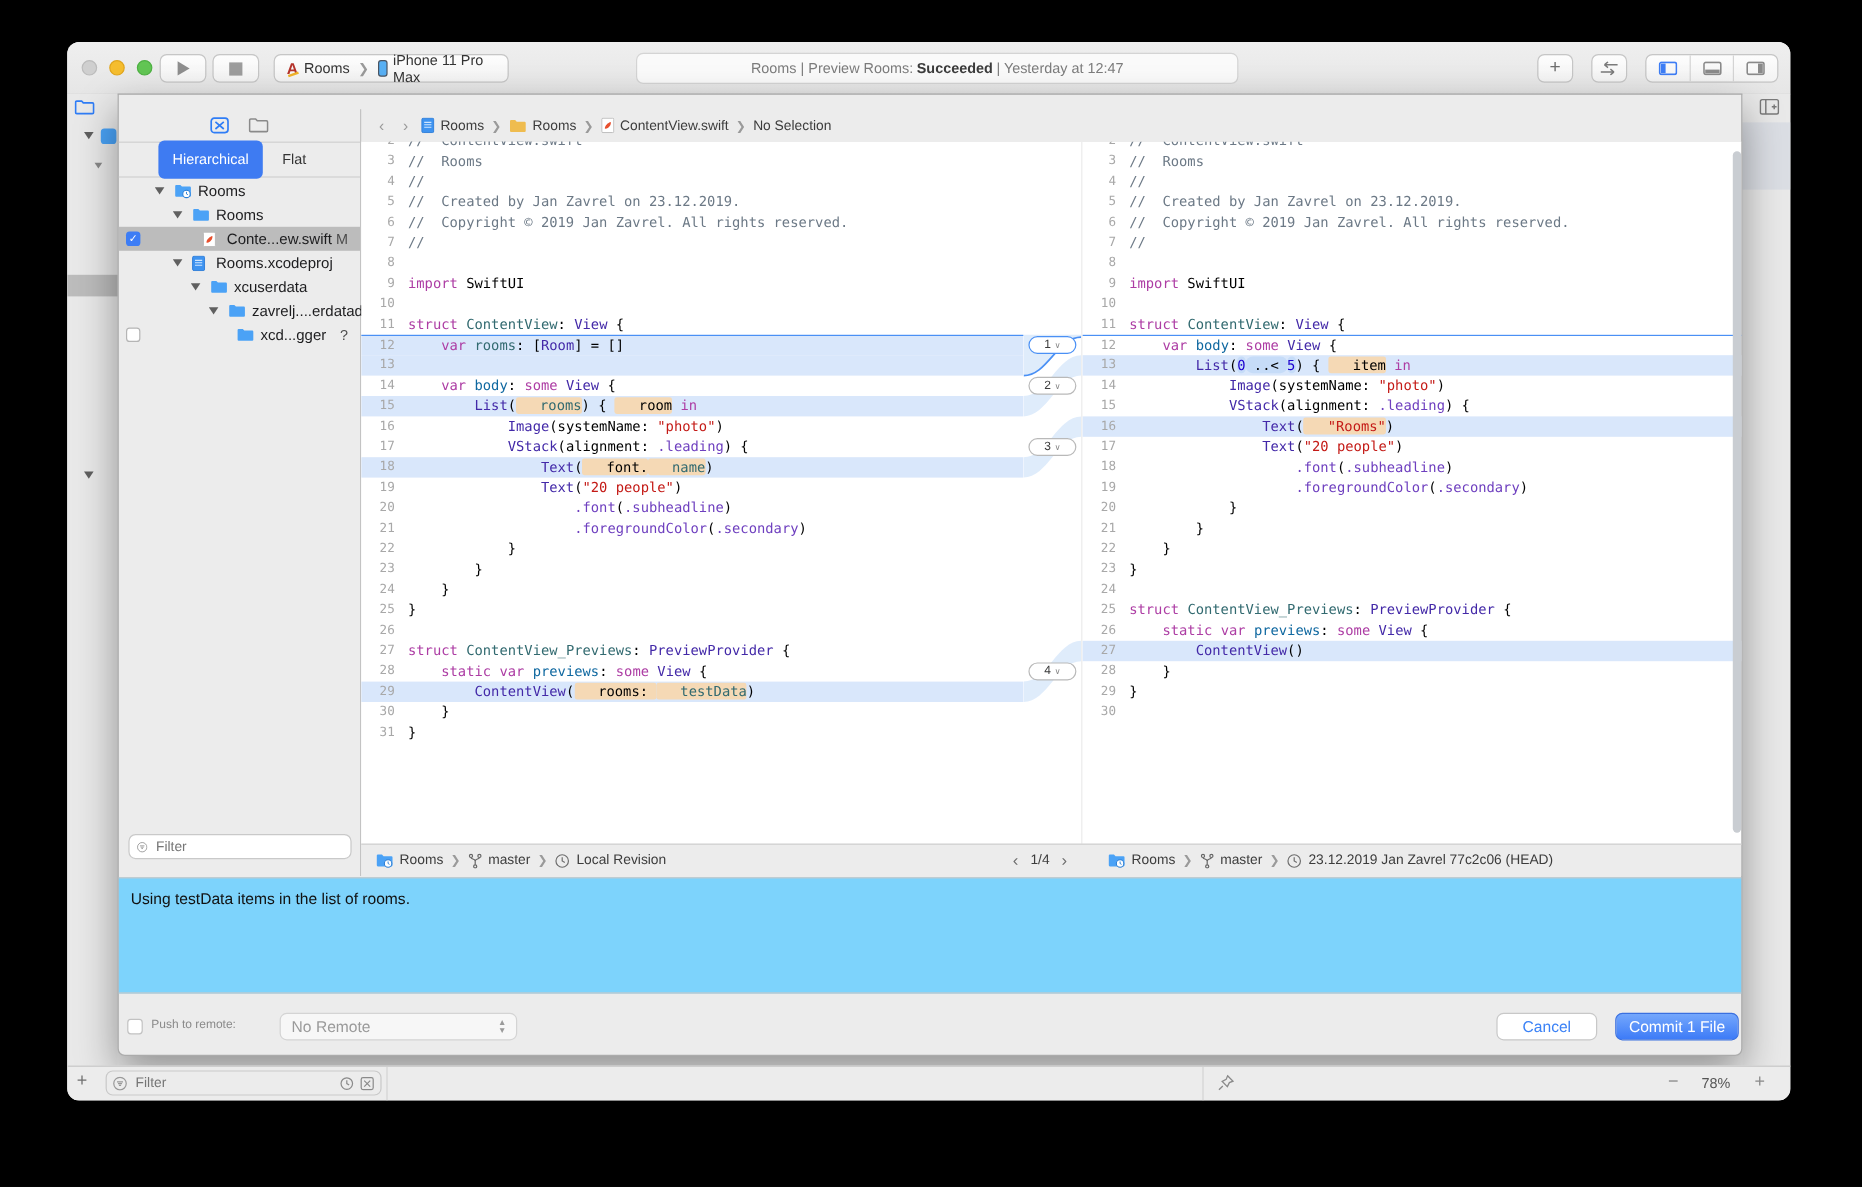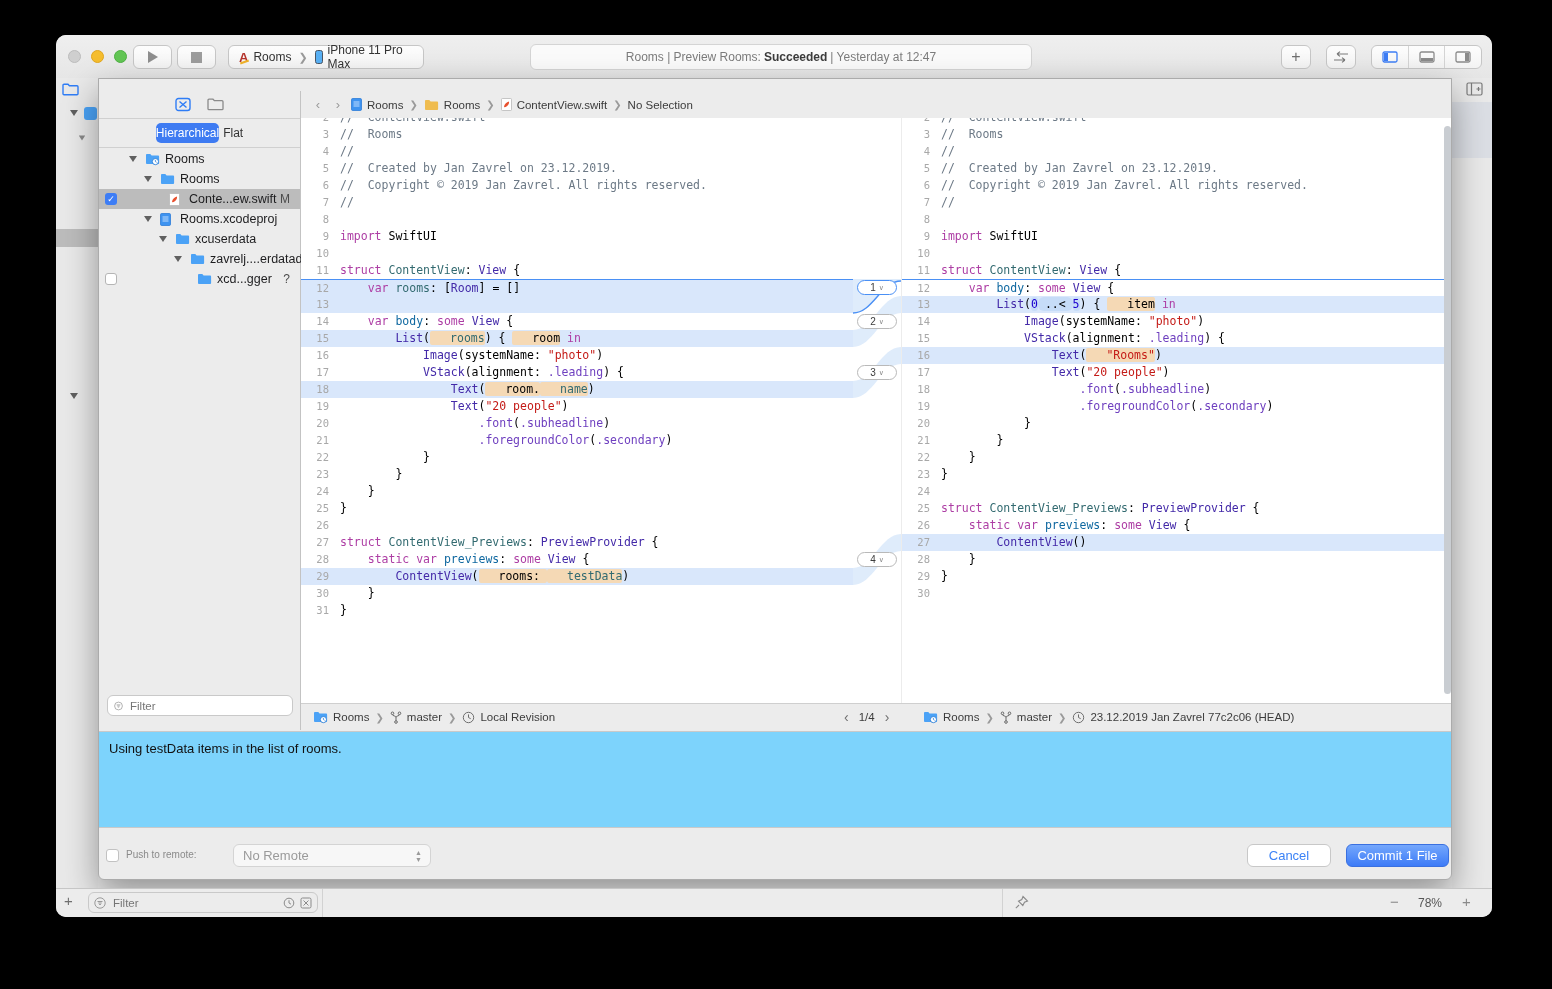--- a/index.html
+++ b/index.html
@@ -44,21 +44,21 @@
   .bd-strip{position:absolute;left:0;width:42px;height:18px;background:#bcbcbc;}
   .bd-bluebox{position:absolute;width:13px;height:13px;border-radius:3px;background:#4aa3f7;}
   
   .sheet{position:absolute;left:42px;top:43px;width:1354px;height:802px;background:#ececec;
          border:1px solid #ababab;box-sizing:border-box;border-radius:0 0 6px 6px;
          box-shadow:0 14px 34px rgba(0,0,0,.38);}
   
   .navpanel{position:absolute;left:0;top:12px;width:202px;height:639px;border-right:1px solid #c3c3c3;box-sizing:border-box;}
   .navicons{height:27px;border-bottom:1px solid #d0d0d0;display:flex;align-items:center;justify-content:center;gap:16px;}
   .navtabs{height:28px;border-bottom:1px solid #d0d0d0;display:flex;align-items:center;justify-content:center;gap:4px;font-size:12px;}
-  .tabpill{height:20px;display:flex;align-items:center;padding:0 0;border-radius:5px;color:#333;}
+  .tabpill{height:32px;display:flex;align-items:center;padding:0 12px;border-radius:5px;color:#333;}
   .tabpill.on{background:#3e7bf2;color:#fff;}
   .navtree{position:absolute;left:0;top:58px;right:0;}
   .trow{position:relative;height:20px;display:flex;align-items:center;font-size:12.5px;color:#1d1d1f;}
   .trow.sel{background:#bcbcbc;}
   .trow .disc{position:absolute;width:0;height:0;border-top:6px solid #606060;border-left:4.5px solid transparent;border-right:4.5px solid transparent;top:7px;}
   .trow .ticon{position:absolute;top:4px;}
   .trow .tlabel{position:absolute;top:3px;white-space:nowrap;}
   .trow .badge{position:absolute;right:10px;top:3px;color:#4c4c4c;font-size:12px;}
   .cb{position:absolute;left:6px;top:4px;width:12px;height:12px;border-radius:3px;box-sizing:border-box;
       display:flex;align-items:center;justify-content:center;font-size:9px;color:#fff;}
@@ -354,21 +354,21 @@
                 <div class="code-row"><span class="lnum">8</span><span class="lcode"></span></div>
                 <div class="code-row"><span class="lnum">9</span><span class="lcode"><span class="tok-k">import</span><span class="tok-x"> SwiftUI</span></span></div>
                 <div class="code-row"><span class="lnum">10</span><span class="lcode"></span></div>
                 <div class="code-row"><span class="lnum">11</span><span class="lcode"><span class="tok-k">struct</span><span class="tok-x"> </span><span class="tok-d">ContentView</span><span class="tok-x">: </span><span class="tok-t">View</span><span class="tok-x"> {</span></span></div>
                 <div class="code-row hl bt"><span class="lnum">12</span><span class="lcode"><span class="tok-x">    </span><span class="tok-k">var</span><span class="tok-x"> </span><span class="tok-d">rooms</span><span class="tok-x">: [</span><span class="tok-t">Room</span><span class="tok-x">] = []</span></span></div>
                 <div class="code-row hl"><span class="lnum">13</span><span class="lcode"></span></div>
                 <div class="code-row"><span class="lnum">14</span><span class="lcode"><span class="tok-x">    </span><span class="tok-k">var</span><span class="tok-x"> </span><span class="tok-p">body</span><span class="tok-x">: </span><span class="tok-k">some</span><span class="tok-x"> </span><span class="tok-t">View</span><span class="tok-x"> {</span></span></div>
                 <div class="code-row hl"><span class="lnum">15</span><span class="lcode"><span class="tok-x">        </span><span class="tok-t">List</span><span class="tok-x">(</span><span class="tok-d tok-hl">rooms</span><span class="tok-x">) { </span><span class="tok-x tok-hl">room</span><span class="tok-x"> </span><span class="tok-k">in</span></span></div>
                 <div class="code-row"><span class="lnum">16</span><span class="lcode"><span class="tok-x">            </span><span class="tok-t">Image</span><span class="tok-x">(systemName: </span><span class="tok-s">"photo"</span><span class="tok-x">)</span></span></div>
                 <div class="code-row"><span class="lnum">17</span><span class="lcode"><span class="tok-x">            </span><span class="tok-t">VStack</span><span class="tok-x">(alignment: </span><span class="tok-m">.leading</span><span class="tok-x">) {</span></span></div>
-                <div class="code-row hl"><span class="lnum">18</span><span class="lcode"><span class="tok-x">                </span><span class="tok-t">Text</span><span class="tok-x">(</span><span class="tok-x tok-hl">room.</span><span class="tok-d tok-hl">name</span><span class="tok-x">)</span></span></div>
+                <div class="code-row hl"><span class="lnum">18</span><span class="lcode"><span class="tok-x">                </span><span class="tok-t">Text</span><span class="tok-x">(</span><span class="tok-x tok-hl">font.</span><span class="tok-d tok-hl">name</span><span class="tok-x">)</span></span></div>
                 <div class="code-row"><span class="lnum">19</span><span class="lcode"><span class="tok-x">                </span><span class="tok-t">Text</span><span class="tok-x">(</span><span class="tok-s">"20 people"</span><span class="tok-x">)</span></span></div>
                 <div class="code-row"><span class="lnum">20</span><span class="lcode"><span class="tok-x">                    </span><span class="tok-m">.font</span><span class="tok-x">(</span><span class="tok-m">.subheadline</span><span class="tok-x">)</span></span></div>
                 <div class="code-row"><span class="lnum">21</span><span class="lcode"><span class="tok-x">                    </span><span class="tok-m">.foregroundColor</span><span class="tok-x">(</span><span class="tok-m">.secondary</span><span class="tok-x">)</span></span></div>
                 <div class="code-row"><span class="lnum">22</span><span class="lcode"><span class="tok-x">            }</span></span></div>
                 <div class="code-row"><span class="lnum">23</span><span class="lcode"><span class="tok-x">        }</span></span></div>
                 <div class="code-row"><span class="lnum">24</span><span class="lcode"><span class="tok-x">    }</span></span></div>
                 <div class="code-row"><span class="lnum">25</span><span class="lcode"><span class="tok-x">}</span></span></div>
                 <div class="code-row"><span class="lnum">26</span><span class="lcode"></span></div>
                 <div class="code-row"><span class="lnum">27</span><span class="lcode"><span class="tok-k">struct</span><span class="tok-x"> </span><span class="tok-d">ContentView_Previews</span><span class="tok-x">: </span><span class="tok-t">PreviewProvider</span><span class="tok-x"> {</span></span></div>
                 <div class="code-row"><span class="lnum">28</span><span class="lcode"><span class="tok-x">    </span><span class="tok-k">static</span><span class="tok-x"> </span><span class="tok-k">var</span><span class="tok-x"> </span><span class="tok-p">previews</span><span class="tok-x">: </span><span class="tok-k">some</span><span class="tok-x"> </span><span class="tok-t">View</span><span class="tok-x"> {</span></span></div>

